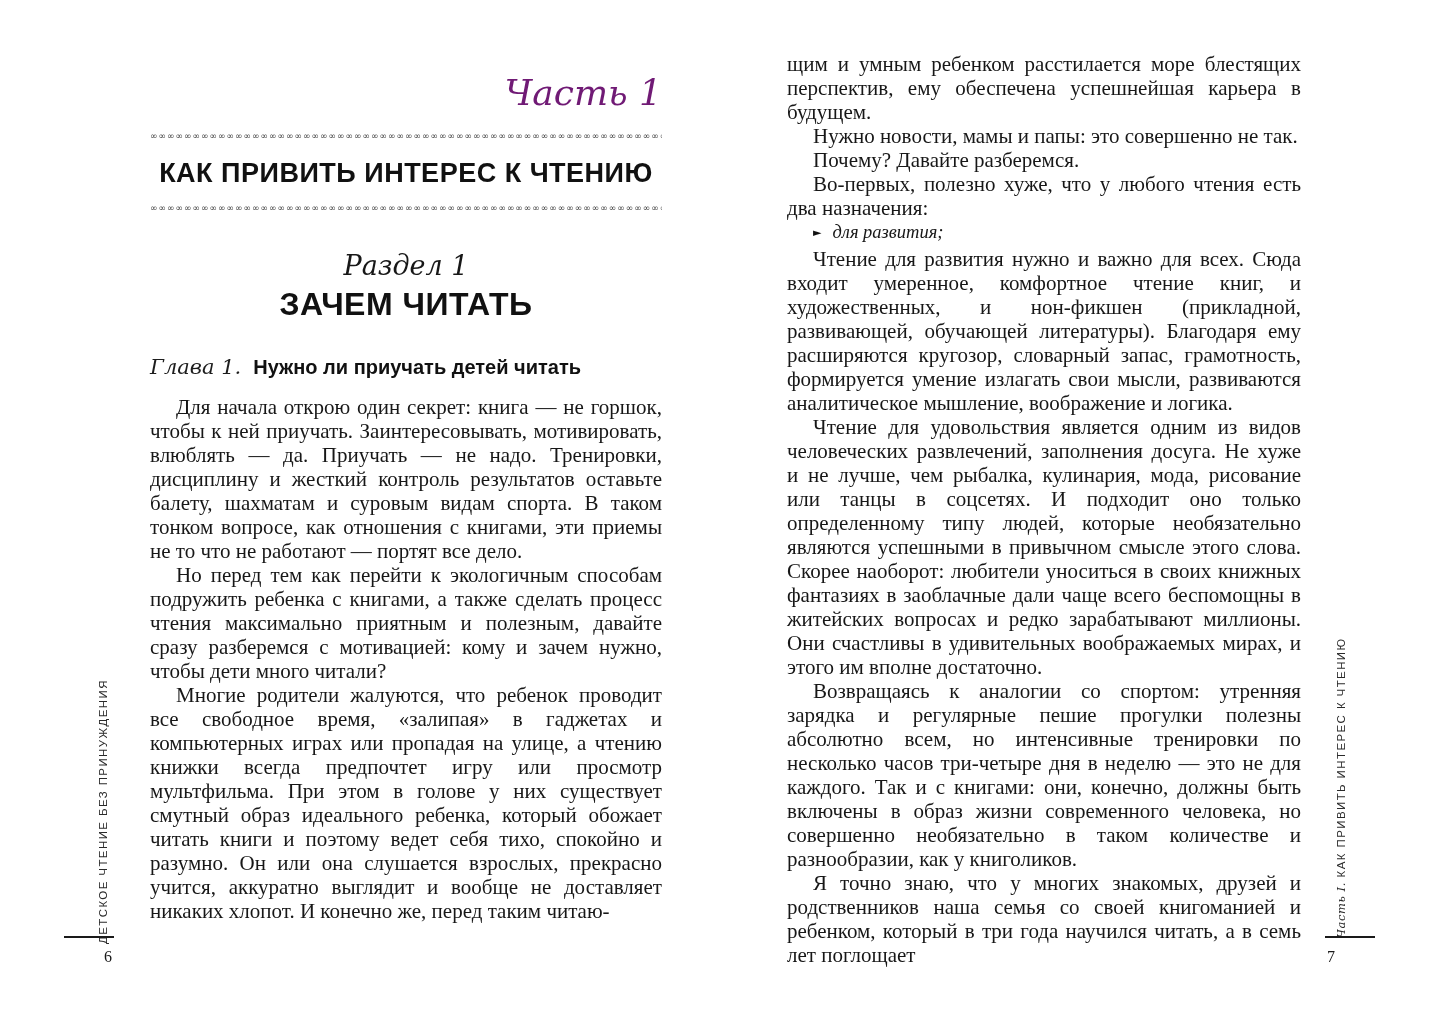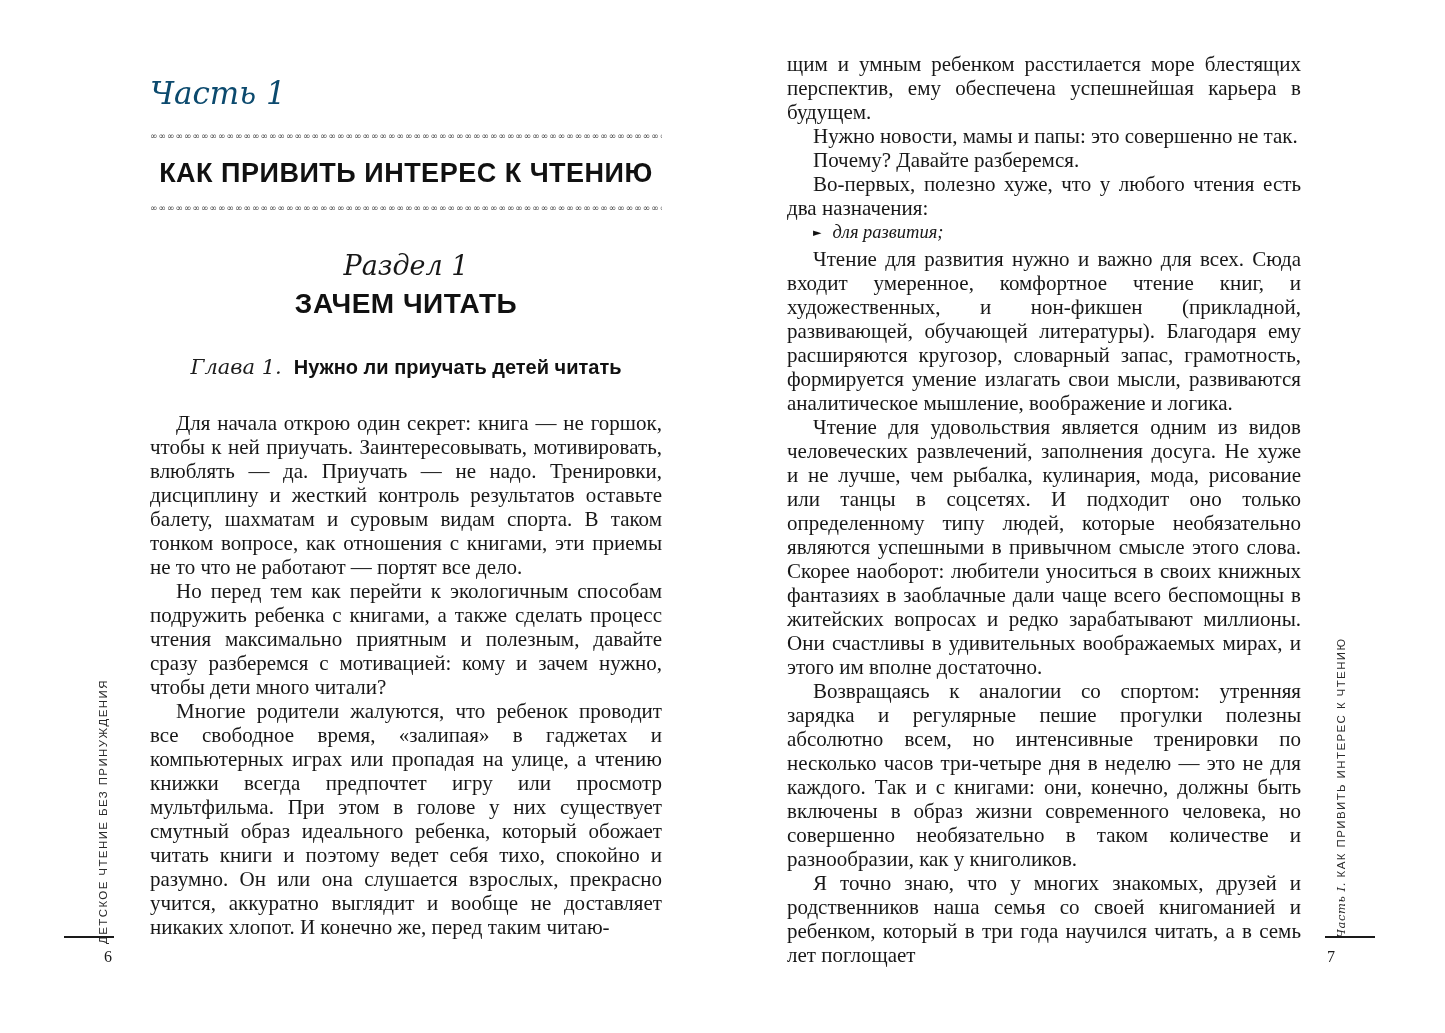--- a/index.html
+++ b/index.html
@@ -22,24 +22,24 @@
     position: absolute;
     left: 150px;
     top: 75px;
     width: 512px;
   }
   .script {
     font-family: "DejaVu Serif", serif;
     font-style: italic;
   }
   .part-label {
-    text-align: left;
-    font-size: 31px;
+    text-align: right;
+    font-size: 36px;
     line-height: 36px;
-    color: #0c4a6e;
+    color: #701a75;
   }
   .chain {
     width: 100%;
     height: 12px;
     line-height: 11px;
     overflow: hidden;
     white-space: nowrap;
     text-align: center;
     font-family: "DejaVu Sans", sans-serif;
     font-size: 9px;
@@ -63,44 +63,44 @@
     margin-top: 36px;
     text-align: center;
     font-size: 27px;
     line-height: 30px;
   }
   .section-title {
     margin: 10px 0 1px 0;
     text-align: center;
     font-family: "Liberation Sans", sans-serif;
     font-weight: bold;
-    font-size: 28px;
+    font-size: 32px;
     line-height: 26px;
     letter-spacing: 0.5px;
     color: #111;
   }
   .chapter-row {
     margin-top: 38px;
-    text-align: center;
+    text-align: left;
     white-space: nowrap;
   }
   .chapter-label {
     font-size: 21px;
     margin-right: 12px;
     color: #1d1d1d;
   }
   .chapter-title {
     font-family: "Liberation Sans", sans-serif;
     font-weight: bold;
     font-size: 20px;
     color: #111;
   }
 
   
-  .body { margin-top: 32px; }
+  .body { margin-top: 16px; }
   .body p {
     margin: 0;
     text-align: justify;
     font-size: 21px;
     line-height: 24px;
     text-indent: 26px;
   }
   .body p.no-indent { text-indent: 0; }
 
   

